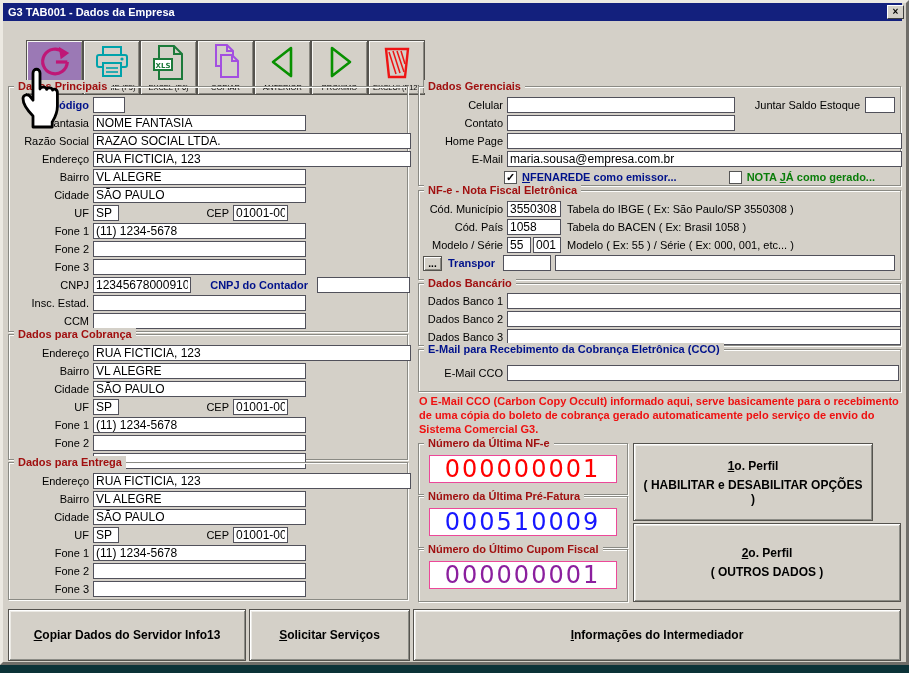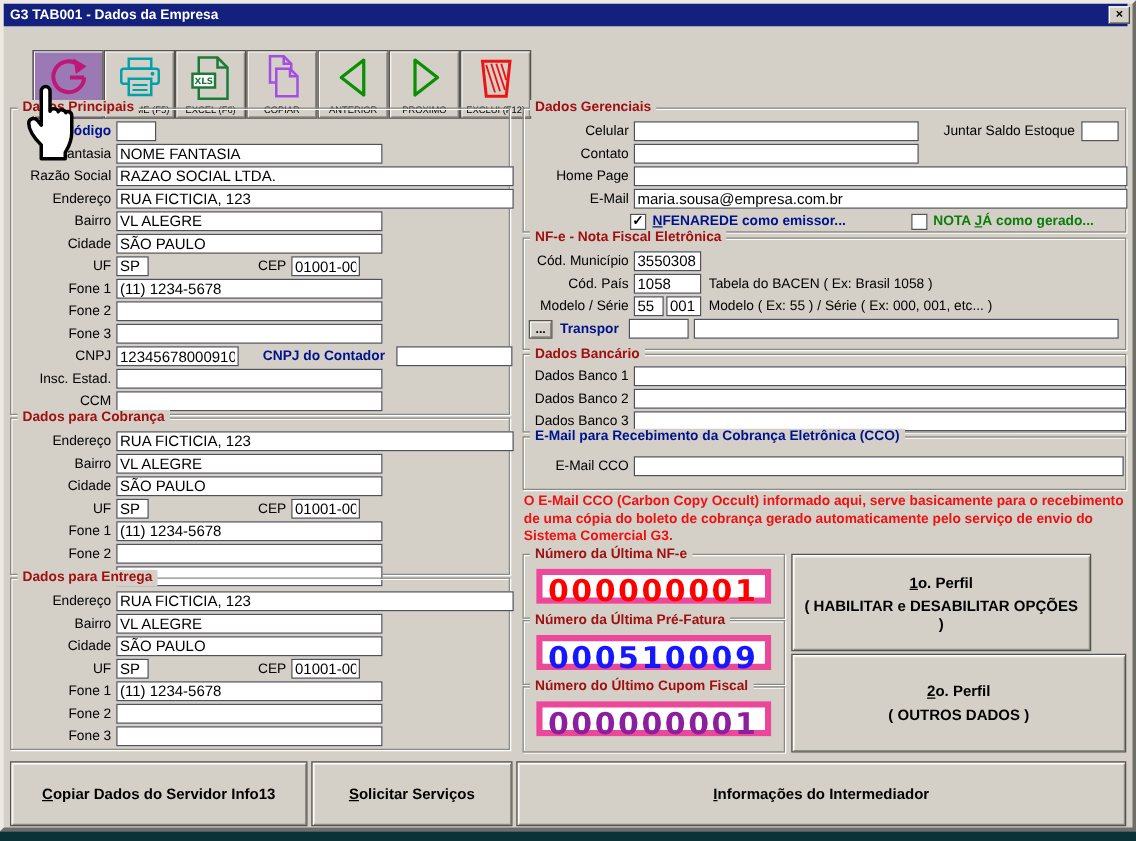--- a/index.html
+++ b/index.html
@@ -44,22 +44,22 @@
       font-size:11px;line-height:11px;text-align:center;font-weight:bold;flex:none;margin-right:5px;}
   .chkrow{padding-left:81px;}
   .chk2{margin-left:52px;}
   .dots{width:19px;height:15px;box-sizing:border-box;background:#d4d0c8;border:1px solid #55534e;
         box-shadow:inset 1px 1px 0 #fff,inset -1px -1px 0 #8a8881;font-weight:bold;font-size:10px;
         line-height:9px;text-align:center;flex:none;padding:0;margin:0 6px 0 0;font-family:inherit;}
   .translbl{margin-right:8px;}
   .grow{flex:1;}
   .warn{position:absolute;left:419px;top:394px;width:482px;font-size:11px;font-weight:bold;
         color:#ee1111;line-height:14px;}
-  .numval{margin:3px auto 0;width:188px;height:28px;box-sizing:border-box;border:5px solid #ec4899;
-          background:#fff;font-family:"DejaVu Sans",sans-serif;font-weight:bold;font-size:24px;
+  .numval{margin:3px auto 0;width:188px;height:28px;box-sizing:border-box;border:1px solid #ec4899;
+          background:#fff;font-family:"DejaVu Sans",sans-serif;font-weight:normal;font-size:24px;
           line-height:26px;text-align:center;letter-spacing:2px;}
   .btn3d{position:absolute;box-sizing:border-box;background:#d4d0c8;border:1px solid #55534e;
          box-shadow:inset 1px 1px 0 #ffffff,inset -1px -1px 0 #8c8c86,inset 2px 2px 0 #eceae5;
          font-family:inherit;font-weight:bold;font-size:12px;color:#000;display:flex;
          flex-direction:column;align-items:center;justify-content:center;text-align:center;}
   .btn3d .l2{margin-top:5px;}
   .u{text-decoration:underline;}
   .pre{white-space:pre;}
   .cursor{position:absolute;left:15px;top:63px;z-index:50;pointer-events:none;}
 </style>
@@ -298,20 +298,21 @@
     <span class="cb chk2"></span>
     <span class="greenb"><span class="pre">NOTA </span><span class="u">J</span><span>Á como gerado...</span></span>
   </div>
 </div>
 
 <div class="gb" style="left:418px;top:190px;width:483px;height:90px">
   <span class="legend">NF-e - Nota Fiscal Eletrônica</span>
   <div class="row">
     <span class="lblr">Cód. Município</span>
     <input class="fld w-54" value="3550308" style="">
+    <span class="hint">Tabela do IBGE ( Ex: São Paulo/SP 3550308 )</span>
   </div>
   <div class="row">
     <span class="lblr">Cód. País</span>
     <input class="fld w-54" value="1058" style="">
     <span class="hint">Tabela do BACEN ( Ex: Brasil 1058 )</span>
   </div>
   <div class="row">
     <span class="lblr">Modelo / Série</span>
     <input class="fld w-mod" value="55" style="">
     <input class="fld w-ser" style="margin-left: 2px;" value="001">

